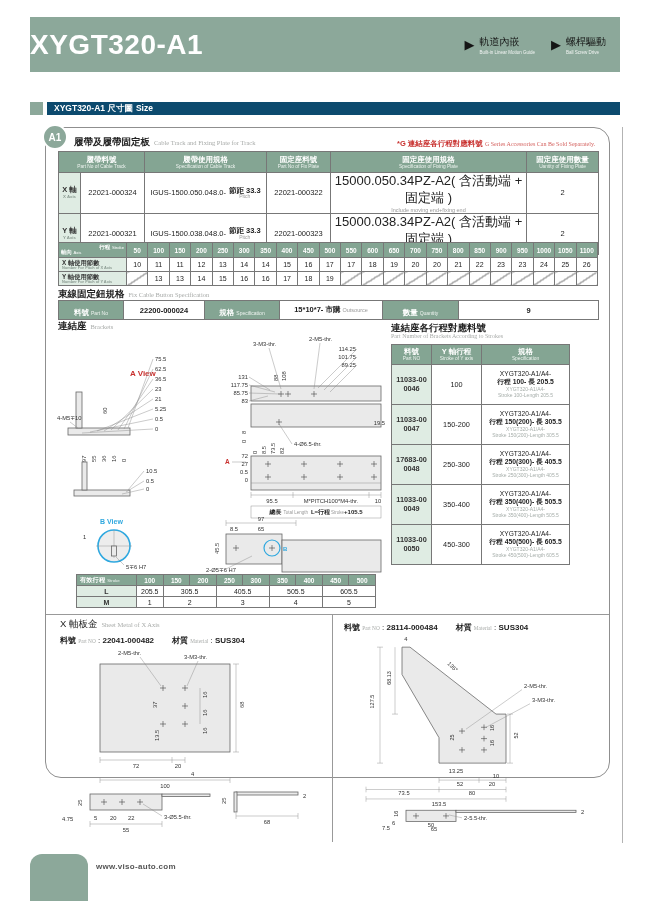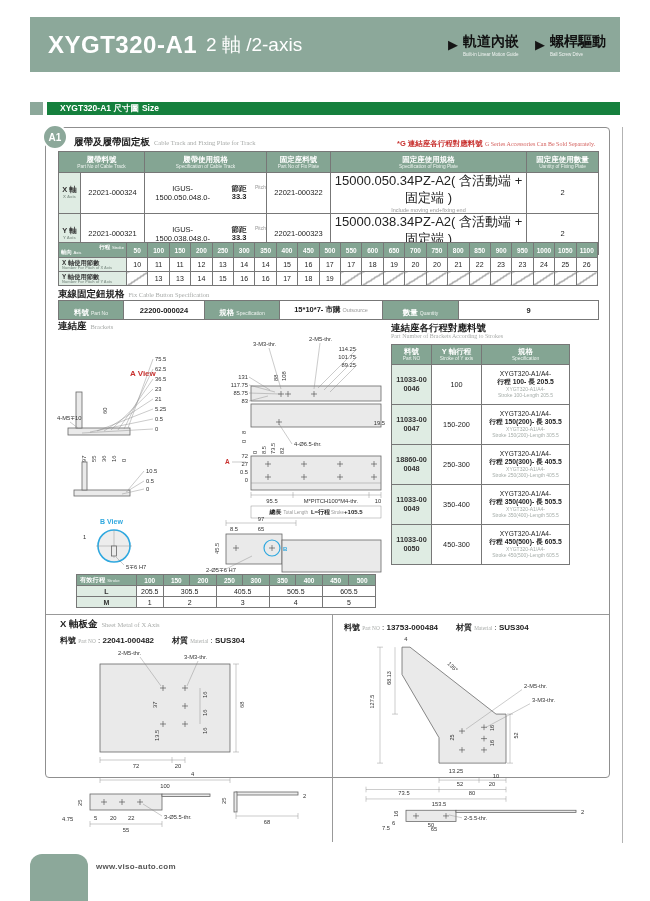--- a/index.html
+++ b/index.html
@@ -2,38 +2,38 @@
 <html><head>
 <meta charset="utf-8">
 <style>
   :root{ --accent:#8CA89A; --th:#84A593; --lg:#DFECE3; --red:#C8302E; --blue:#2FA8DF; }
   *{box-sizing:border-box}
   body{margin:0;background:#fff;font-family:"Liberation Sans",sans-serif}
   .page{position:relative;width:650px;height:901px;background:#fff;overflow:hidden}
 
   
   .band{position:absolute;left:30px;top:17px;width:590px;height:55px;background:var(--accent);display:flex;align-items:center}
-  .band .title{color:#fff;font-weight:bold;font-size:24px;margin-left:18px;letter-spacing:.5px}
+  .band .title{color:#fff;font-weight:bold;font-size:28px;letter-spacing:.5px}
   .band .subtitle{color:#fff;font-size:19px;margin-left:9px;white-space:nowrap}
   .features{position:absolute;right:14px;top:0;height:100%;display:flex;align-items:center;gap:16px}
   .feature{display:flex;align-items:center;gap:5px}
   .tri{color:#151515;font-size:13px;line-height:1}
   .ftext{display:flex;flex-direction:column}
-  .fzh{color:#111;font-weight:bold;font-size:14px;white-space:nowrap}
+  .fzh{color:#111;font-weight:normal;font-size:10px;white-space:nowrap}
   .fen{color:#f2f5f3;font-size:4.5px;margin-top:1px;white-space:nowrap}
 
   
   .section-bar{position:absolute;left:30px;top:102px;width:590px;height:13px;display:flex}
   .sb-sq{width:13px;height:13px;background:var(--accent);margin-right:4px}
-  .sb-bar{flex:1;background:#15803d;color:#fff;font-size:8.5px;line-height:13px;padding-left:13px;white-space:nowrap}
+  .sb-bar{flex:1;background:#0c4a6e;color:#fff;font-size:8.5px;line-height:13px;padding-left:7px;white-space:nowrap}
   .sb-zh{font-weight:bold}
   .sb-en{font-weight:bold;margin-left:3px}
 
   
-  .main-box{position:absolute;left:45px;top:127px;width:565px;height:651px;border:1.5px solid #8f8f8f;border-radius:4px;background:#fff}
+  .main-box{position:absolute;left:45px;top:127px;width:565px;height:651px;border:1.5px solid #8f8f8f;border-radius:16px;background:#fff}
   .right-rule{position:absolute;left:622px;top:127px;width:1px;height:716px;background:#b3b3b3}
   .a1-badge{position:absolute;left:-4px;top:-4px;width:26px;height:26px;border-radius:50%;background:var(--accent);border:2px solid #fff;color:#fff;font-size:10px;font-weight:bold;display:flex;align-items:center;justify-content:center;z-index:3}
 
   .sec-title{position:absolute;display:flex;align-items:baseline;gap:4px;white-space:nowrap}
   .sec-title .zh{font-size:9.5px;font-weight:bold;color:#222}
   .sec-title .en{font-size:6.5px;color:#a8aba9;font-family:"Liberation Serif",serif}
   .note{position:absolute;right:14px;top:11px;font-size:7.5px;color:var(--red);font-weight:bold;white-space:nowrap}
   .note .en{font-size:6px;font-weight:normal;color:#d4625f;font-family:"Liberation Serif",serif}
 
   table{border-collapse:collapse}
@@ -43,21 +43,21 @@
   .t1{position:absolute;left:12px;top:23px;width:540px;table-layout:fixed}
   .t1 th,.t1 td{border:1px solid #777}
   .t1 thead th{background:var(--th);color:#fff;height:21px}
   .hzh{display:block;font-size:7.5px;font-weight:bold;line-height:1.25}
   .hen{display:block;font-size:4.8px;font-weight:normal;line-height:1.1;color:#edf3ef}
   .t1 tbody th{background:var(--lg)}
   .azh{display:block;font-size:7.5px;font-weight:bold;color:#333;line-height:1.1}
   .aen{display:block;font-size:4.3px;color:#8a9a91;line-height:1.1}
   .t1 td{font-size:7.5px;color:#222;text-align:center;height:26px}
   .spec-flex{display:flex;align-items:center;justify-content:center;gap:3px}
-  .pitch-blk{display:flex;line-height:1;}
+  .pitch-blk{display:flex;flex-direction:column;line-height:1;}
   .pitch-zh{font-size:7.5px;font-weight:bold}
   .pitch-en{font-size:5px;color:#999}
   .fx1{display:block;font-size:13px;line-height:1.3}
   .fx2{display:block;font-size:5.5px;color:#999;line-height:1.1}
 
   
   .t2{position:absolute;left:12px;top:114px;width:540px;table-layout:fixed}
   .t2 th,.t2 td{border:1px solid #777;text-align:center}
   .t2 .h td{background:var(--th);color:#fff;font-size:6.5px;font-weight:bold;height:15px}
   .corner{position:relative;background-color:var(--th);background-image:linear-gradient(to bottom right,transparent 48.8%,#fff 48.8%,#fff 51.2%,transparent 51.2%)}
@@ -103,21 +103,21 @@
   .t5 .lab{background:var(--lg);font-size:7px;font-weight:bold;color:#333}
   .t5 td.v{font-size:7px;color:#222}
 
   
   .divider{position:absolute;left:0;width:100%;top:486px;border-top:1px solid #999}
   .vdivider{position:absolute;left:286px;top:486px;width:1px;height:228px;background:#999}
 
   
   .sheet{position:absolute;width:270px}
   .sheet-head{display:flex;align-items:baseline;gap:4px;white-space:nowrap}
-  .sheet-head .zh{font-size:9.5px;font-weight:bold;color:#222}
+  .sheet-head .zh{font-size:9.5px;font-weight:normal;color:#222}
   .sheet-head .en{font-size:6.5px;color:#a8aba9;font-family:"Liberation Serif",serif}
   .part-line{font-size:8px;color:#222;margin-top:4px;white-space:nowrap}
   .pl-zh{font-weight:bold}
   .pl-en{font-size:5.3px;color:#a8aba9;font-family:"Liberation Serif",serif}
   .pl-val{font-weight:bold}
   .pl-gap{display:inline-block;width:18px}
 
   
   svg text{font-family:"Liberation Sans",sans-serif}
   .dim{font-size:5.8px;fill:#333}
@@ -136,21 +136,20 @@
   .foot-sq{position:absolute;left:30px;top:854px;width:58px;height:58px;background:var(--accent);border-radius:12px}
   .foot-url{position:absolute;left:96px;top:862px;font-size:8px;font-weight:bold;color:#555;letter-spacing:.3px}
 </style>
 </head>
 <body>
 
 <div class="page">
 
   <header class="band">
     <span class="title">XYGT320-A1</span>
-    <span class="subtitle">2 軸 /2-axis</span>
     <div class="features">
       <div class="feature">
         <span class="tri">▶</span>
         <span class="ftext">
           <span class="fzh">軌道內嵌</span>
           <span class="fen">Built-in Linear Motion Guide</span>
         </span>
       </div>
       <div class="feature">
         <span class="tri">▶</span>
@@ -525,21 +524,21 @@
               <td class="part">11033-000047</td>
               <td class="stk">150-200</td>
               <td class="spec">
                 <span class="sp1">XYGT320-A1/A4-</span>
                 <span class="sp2">行程 150(200)- 長 305.5</span>
                 <span class="sp3">XYGT320-A1/A4-</span>
                 <span class="sp3">Stroke 150(200)-Length 305.5</span>
               </td>
             </tr>
             <tr>
-              <td class="part">18860-000048</td>
+              <td class="part">17683-000048</td>
               <td class="stk">250-300</td>
               <td class="spec">
                 <span class="sp1">XYGT320-A1/A4-</span>
                 <span class="sp2">行程 250(300)- 長 405.5</span>
                 <span class="sp3">XYGT320-A1/A4-</span>
                 <span class="sp3">Stroke 250(300)-Length 405.5</span>
               </td>
             </tr>
             <tr>
               <td class="part">11033-000049</td>
@@ -649,21 +648,21 @@
         <rect class="shape" x="174" y="146" width="3" height="20"></rect>
         <text class="dim" transform="rotate(-90 166 158)" x="166" y="158">25</text>
         <path class="ln" d="M176,170 L238,170 M176,167v6 M238,167v6"></path>
         <text class="dim" text-anchor="middle" x="207" y="178">68</text>
         <text class="dim" x="243" y="152">2</text>
       </svg>
     </div>
 
     <div class="sheet" style="left:298px;top:490px">
       <div class="part-line">
-        <span class="pl-zh">料號</span> <span class="pl-en">Part NO</span> <span>:</span> <span class="pl-val">13753-000484</span><span class="pl-gap"></span><span class="pl-zh">材質</span> <span class="pl-en">Material</span> <span>:</span> <span class="pl-val">SUS304</span>
+        <span class="pl-zh">料號</span> <span class="pl-en">Part NO</span> <span>:</span> <span class="pl-val">28114-000484</span><span class="pl-gap"></span><span class="pl-zh">材質</span> <span class="pl-en">Material</span> <span>:</span> <span class="pl-val">SUS304</span>
       </div>
       <svg width="265" height="198" viewBox="0 0 265 210" preserveAspectRatio="none">
         <path class="shape" d="M58,15 L66,15 L152,86 L162,86 L162,138 L95,138 L95,111 L58,44 Z"></path>
         <text class="dim" text-anchor="middle" x="62" y="9">4</text>
         <text class="dim" transform="rotate(45 103 33)" x="103" y="33">135°</text>
         <text class="dim" x="180" y="58">2-M5-thr.</text>
         <text class="dim" x="188" y="73">3-M3-thr.</text>
         <path class="ln" d="M178,60 L122,102 M186,75 L142,100"></path>
         <path class="ln" d="M36,15 L36,138 M33,15h6 M33,138h6 M51,15 L51,86 M48,86h6"></path>
         <text class="dim" transform="rotate(-90 30 80)" x="30" y="80">127.5</text>

